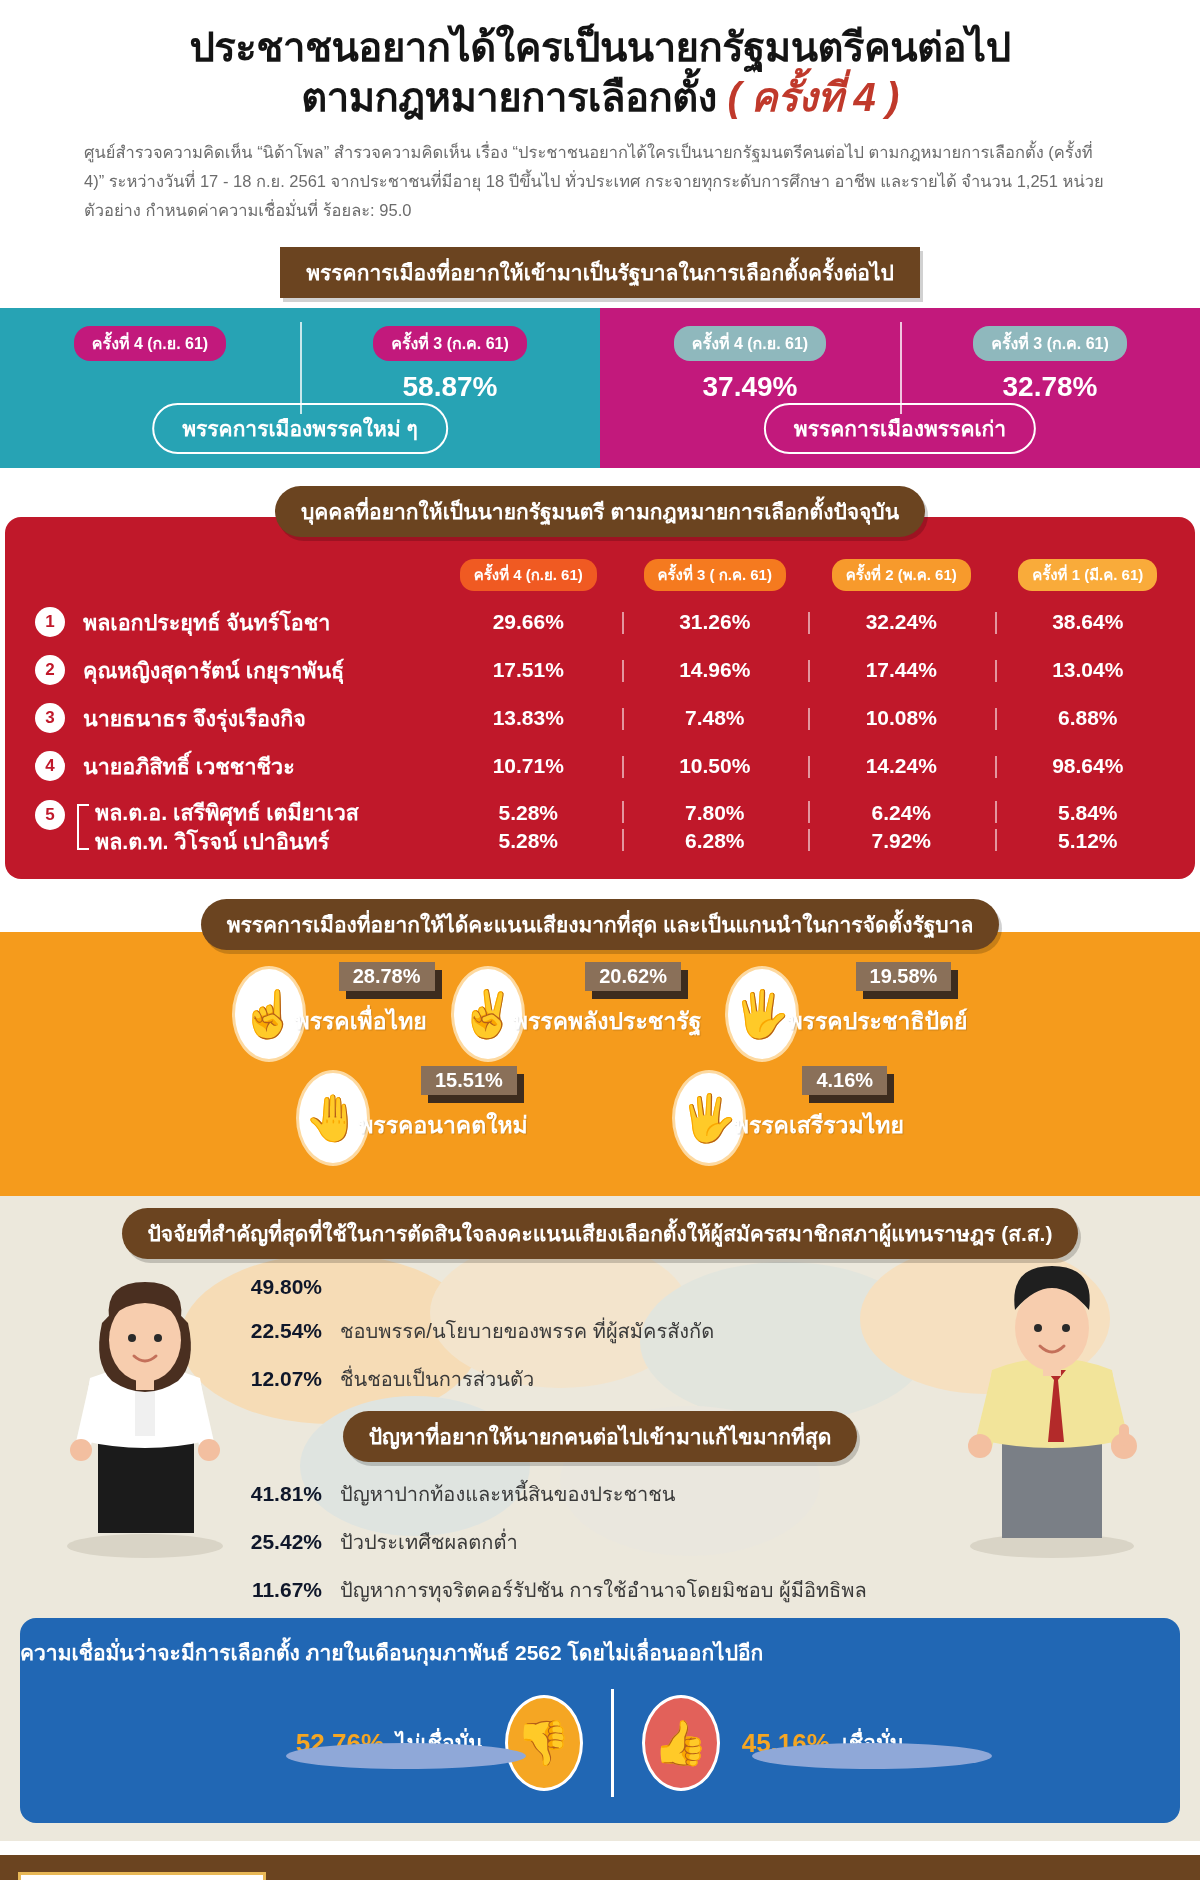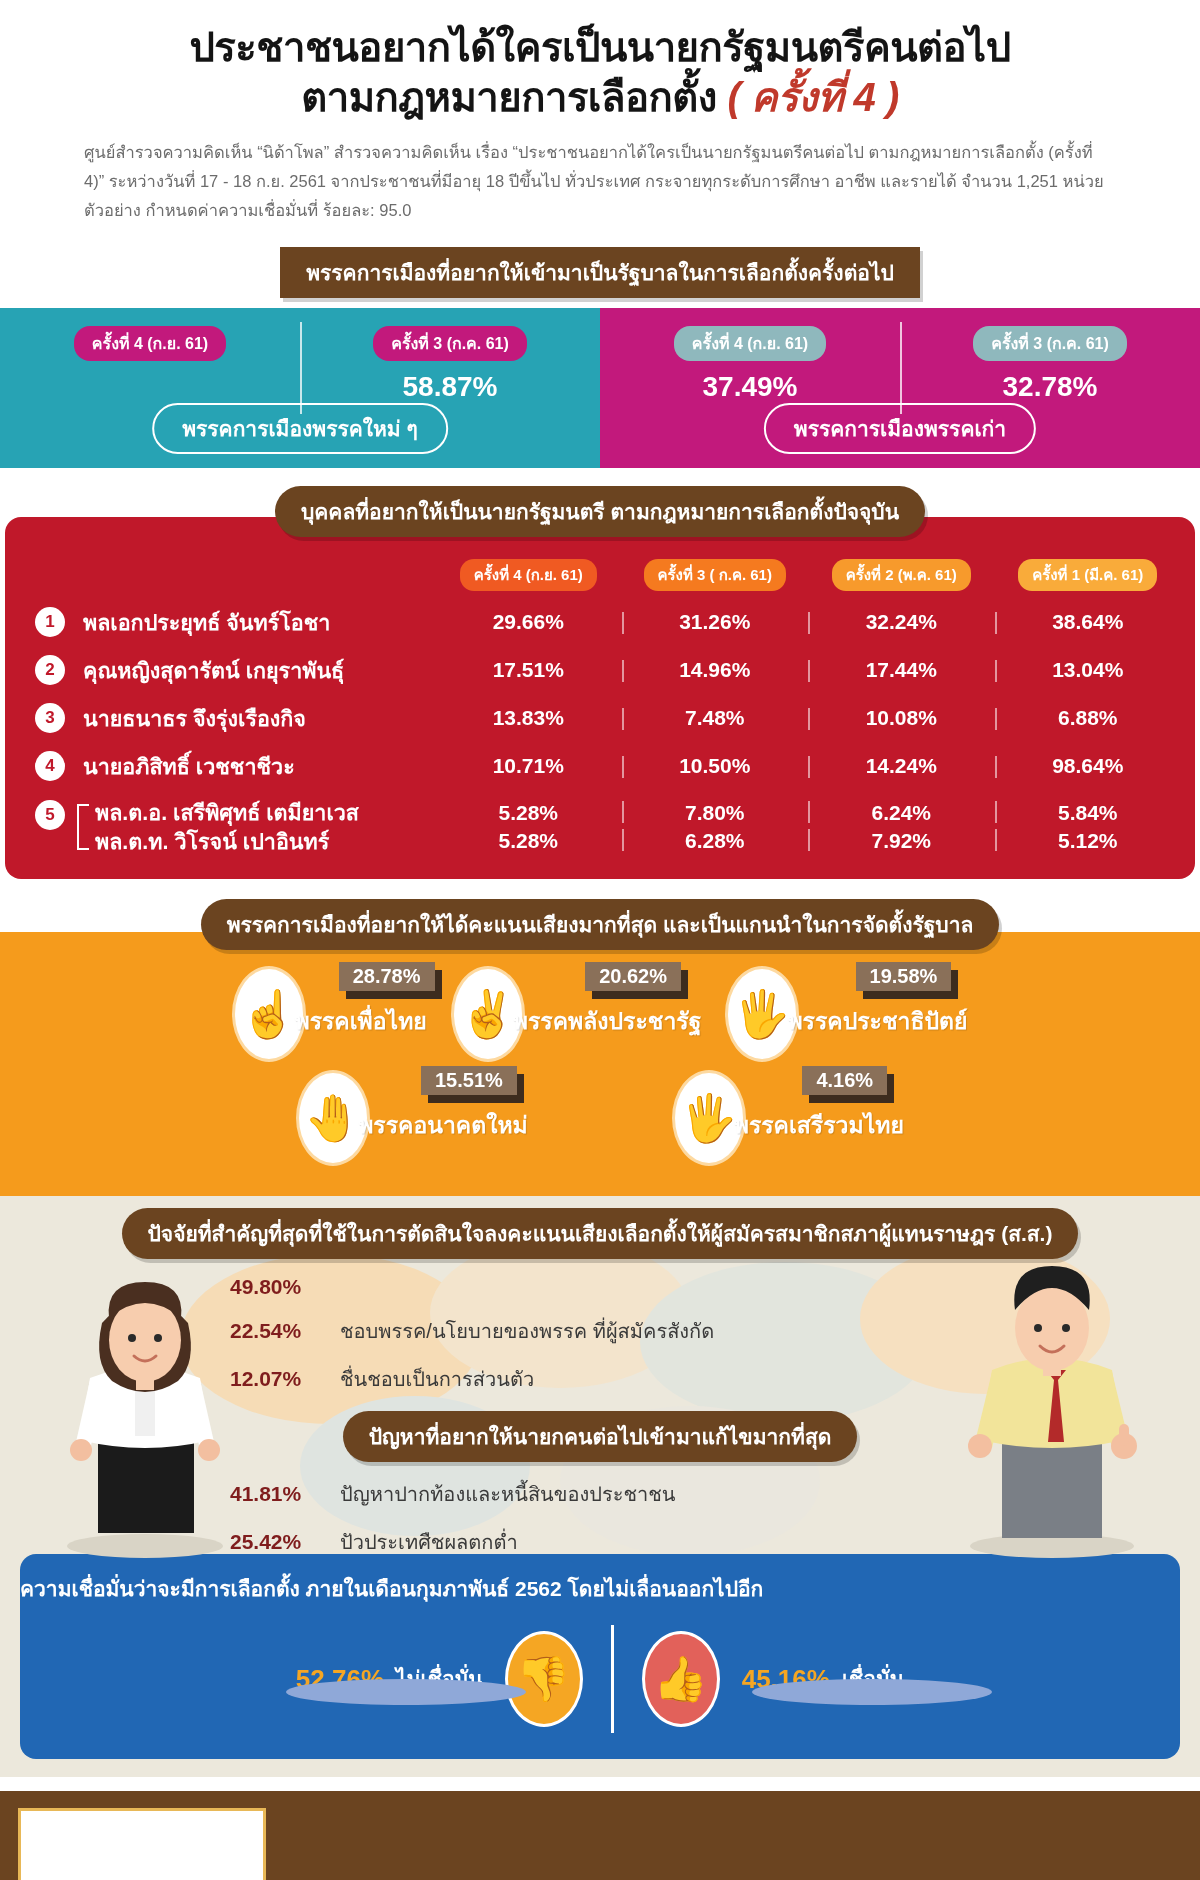--- a/index.html
+++ b/index.html
@@ -136,22 +136,22 @@
   .cloud { position:absolute; border-radius:50%; }
   .c1 { width:300px; height:170px; background:#f6dcb6; left:180px; top:58px; }
   .c2 { width:260px; height:150px; background:#f3e4cc; left:430px; top:42px; }
   .c3 { width:290px; height:160px; background:#e2e5dd; left:640px; top:66px; }
   .c4 { width:250px; height:150px; background:#f6e0c0; left:860px; top:48px; }
   .c5 { width:230px; height:140px; background:#dfe4e0; left:300px; top:200px; }
   .c6 { width:260px; height:150px; background:#eae7de; left:560px; top:210px; }
   .f-inner { position:relative; z-index:2; }
   .f-line { display:flex; align-items:baseline; margin:16px 0 0 230px; }
   .f-pct {
-    width:110px; flex:none; font-size:21px; font-weight:bold;
-    color:#7f1d1d; padding-right:18px;
+    width:110px; flex:none; text-align:right; font-size:21px; font-weight:bold;
+    color:#0f172a; padding-right:18px;
   }
   .f-text { font-size:20px; color:#3a3a3a; }
   .sub-bar-wrap { text-align:center; margin-top:16px; }
 
   
   .person { position:absolute; z-index:3; }
   .woman { left:40px; top:62px; }
   .man { right:38px; top:52px; }
 
   
@@ -437,20 +437,24 @@
       </div>
 
       <div class="f-line">
         <div class="f-pct">41.81%</div>
         <div class="f-text">ปัญหาปากท้องและหนี้สินของประชาชน</div>
       </div>
       <div class="f-line">
         <div class="f-pct">25.42%</div>
         <div class="f-text">ปัวประเทศืชผลตกต่ำ</div>
       </div>
+      <div class="f-line" style="margin-bottom:16px;">
+        <div class="f-pct">11.67%</div>
+        <div class="f-text">ปัญหาการทุจริตคอร์รัปชัน การใช้อำนาจโดยมิชอบ ผู้มีอิทธิพล</div>
+      </div>
 
       <div class="blue-box">
         <div class="blue-title">ความเชื่อมั่นว่าจะมีการเลือกตั้ง ภายในเดือนกุมภาพันธ์ 2562 โดยไม่เลื่อนออกไปอีก</div>
         <div class="blue-row">
           <div class="bl-side" style="position:relative;">
             <div class="shadow-ellipse" style="left:-10px;"></div>
             <div class="bl-pct">52.76%</div>
             <div class="bl-lbl">ไม่เชื่อมั่น</div>
           </div>
           <div class="thumb down">👎</div>

